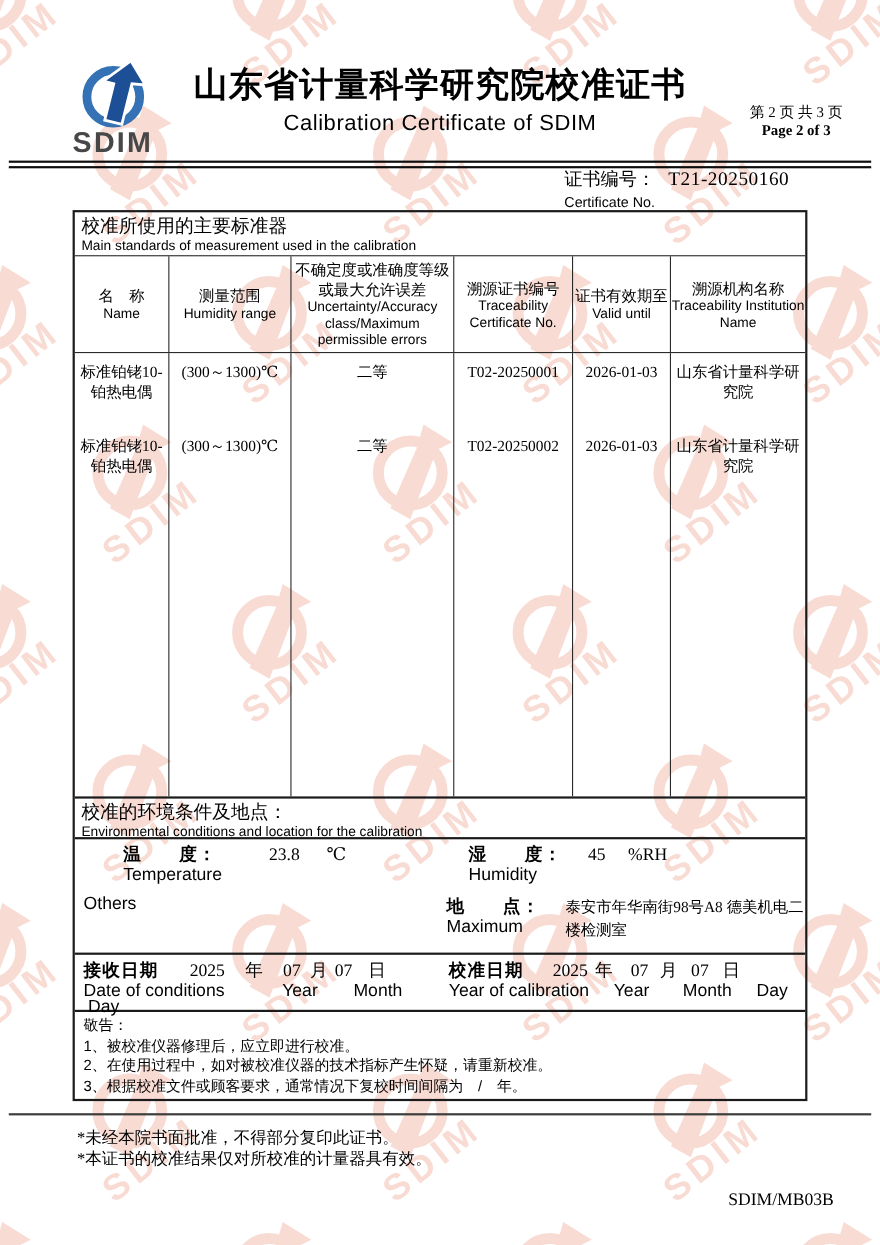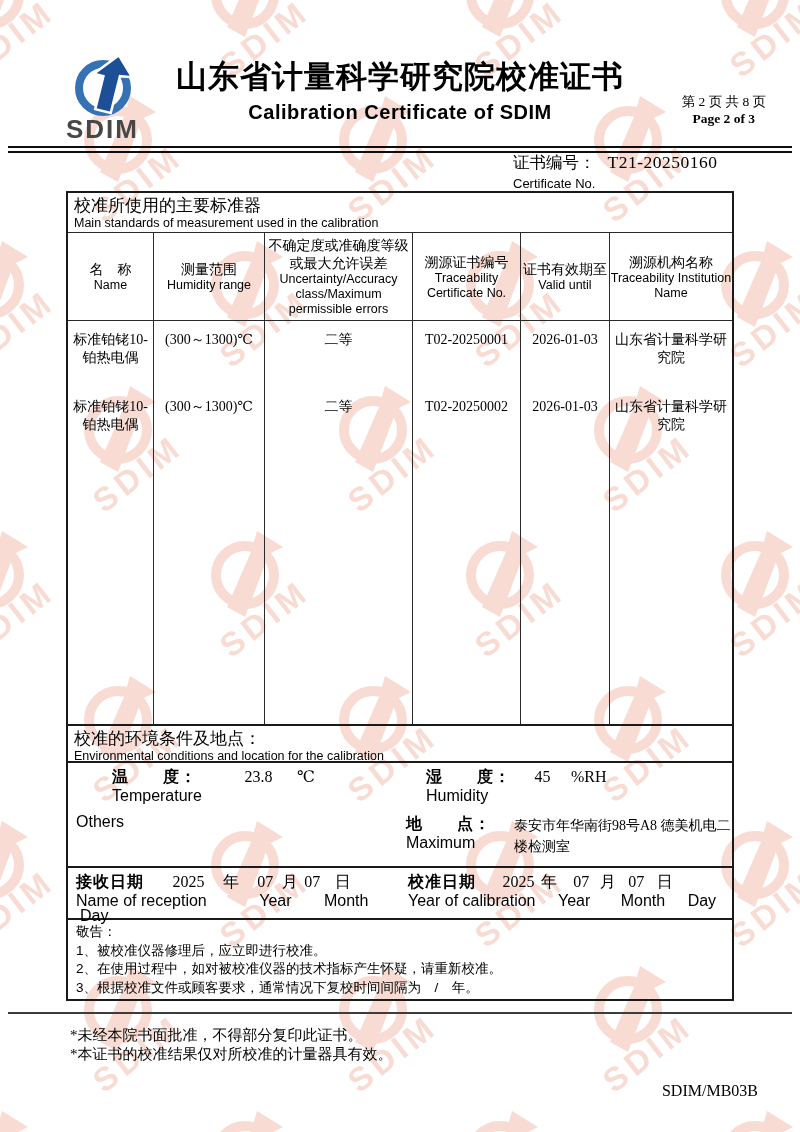--- a/index.html
+++ b/index.html
@@ -10,21 +10,21 @@
   
   #watermarks { position:absolute; inset:0; z-index:0; pointer-events:none; }
   .wm { position:absolute; width:150px; height:150px; }
   
   #content { position:absolute; inset:0; z-index:1; }
   
   #logo { position:absolute; left:52px; top:48px; }
   #title-cn { position:absolute; left:0; right:0; top:56px; text-align:center;
     font-family:"Liberation Serif","DejaVu Serif",serif; font-size:31px; font-weight:bold; letter-spacing:1px; }
   #title-en { position:absolute; left:0; right:0; top:101px; text-align:center;
-    font-size:20px; font-weight:bold; letter-spacing:0.5px; }
+    font-size:20px; font-weight:normal; letter-spacing:0.5px; }
   #page-info { position:absolute; right:34px; top:93px; text-align:center;
     font-family:"Liberation Serif","DejaVu Serif",serif; font-size:13.5px; line-height:17px; }
   #page-info .en { font-weight:bold; }
   #rule-double { position:absolute; left:8px; right:8px; top:146px; height:3px;
     border-top:2.5px solid #0d0d0d; border-bottom:2.5px solid #0d0d0d; }
   #cert-block { position:absolute; left:513px; top:152px; line-height:20px; }
   #cert-block .l1 { font-family:"Liberation Serif","DejaVu Serif",serif; font-size:16.5px; }
   #cert-block .val { font-size:17.5px; margin-left:12px; letter-spacing:0.5px; }
   #cert-block .l2 { font-size:13px; margin-top:1px; }
   
@@ -243,21 +243,21 @@
 <div id="content">
 
   <svg id="logo" width="124" height="96" viewBox="0 0 124 96">
     <circle cx="51" cy="40" r="24" fill="none" stroke="#3572b5" stroke-width="8"></circle>
     <path d="M60 6 L78 24 L66 26 L66 64 L50 64 L50 30 L40 30 Z" fill="#1d4f96" stroke="#ffffff" stroke-width="2.5" transform="rotate(14 58 35)"></path>
     <text x="14" y="90" font-size="26" font-weight="bold" fill="#474747" letter-spacing="2" font-family="Liberation Sans, sans-serif">SDIM</text>
   </svg>
   <div id="title-cn">山东省计量科学研究院校准证书</div>
   <div id="title-en">Calibration Certificate of SDIM</div>
   <div id="page-info">
-    <div class="cn">第 2 页 共 8 页</div>
+    <div class="cn">第 2 页 共 3 页</div>
     <div class="en">Page 2 of  3</div>
   </div>
   <div id="rule-double"></div>
   <div id="cert-block">
     <div class="l1">
       <span>证书编号：</span><span class="val">T21-20250160</span>
     </div>
     <div class="l2">Certificate No.</div>
   </div>
 
@@ -361,21 +361,21 @@
         <div>
           <span class="lab-cn">接收日期</span>
           <span class="d-tok" style="margin-left:24px;">2025</span>
           <span class="d-tok" style="margin-left:14px;">年</span>
           <span class="d-tok" style="margin-left:14px;">07</span>
           <span class="d-tok" style="margin-left:4px;">月</span>
           <span class="d-tok" style="margin-left:2px;">07</span>
           <span class="d-tok" style="margin-left:10px;">日</span>
         </div>
         <div class="lab-en">
-          <span>Name of reception</span>
+          <span>Date of conditions</span>
           <span style="margin-left:48px;">Year</span>
           <span style="margin-left:28px;">Month</span>
           <span style="margin-left:4px;">Day</span>
         </div>
       </div>
       <div class="half">
         <div>
           <span class="lab-cn">校准日期</span>
           <span class="d-tok" style="margin-left:22px;">2025</span>
           <span class="d-tok" style="margin-left:2px;">年</span>

